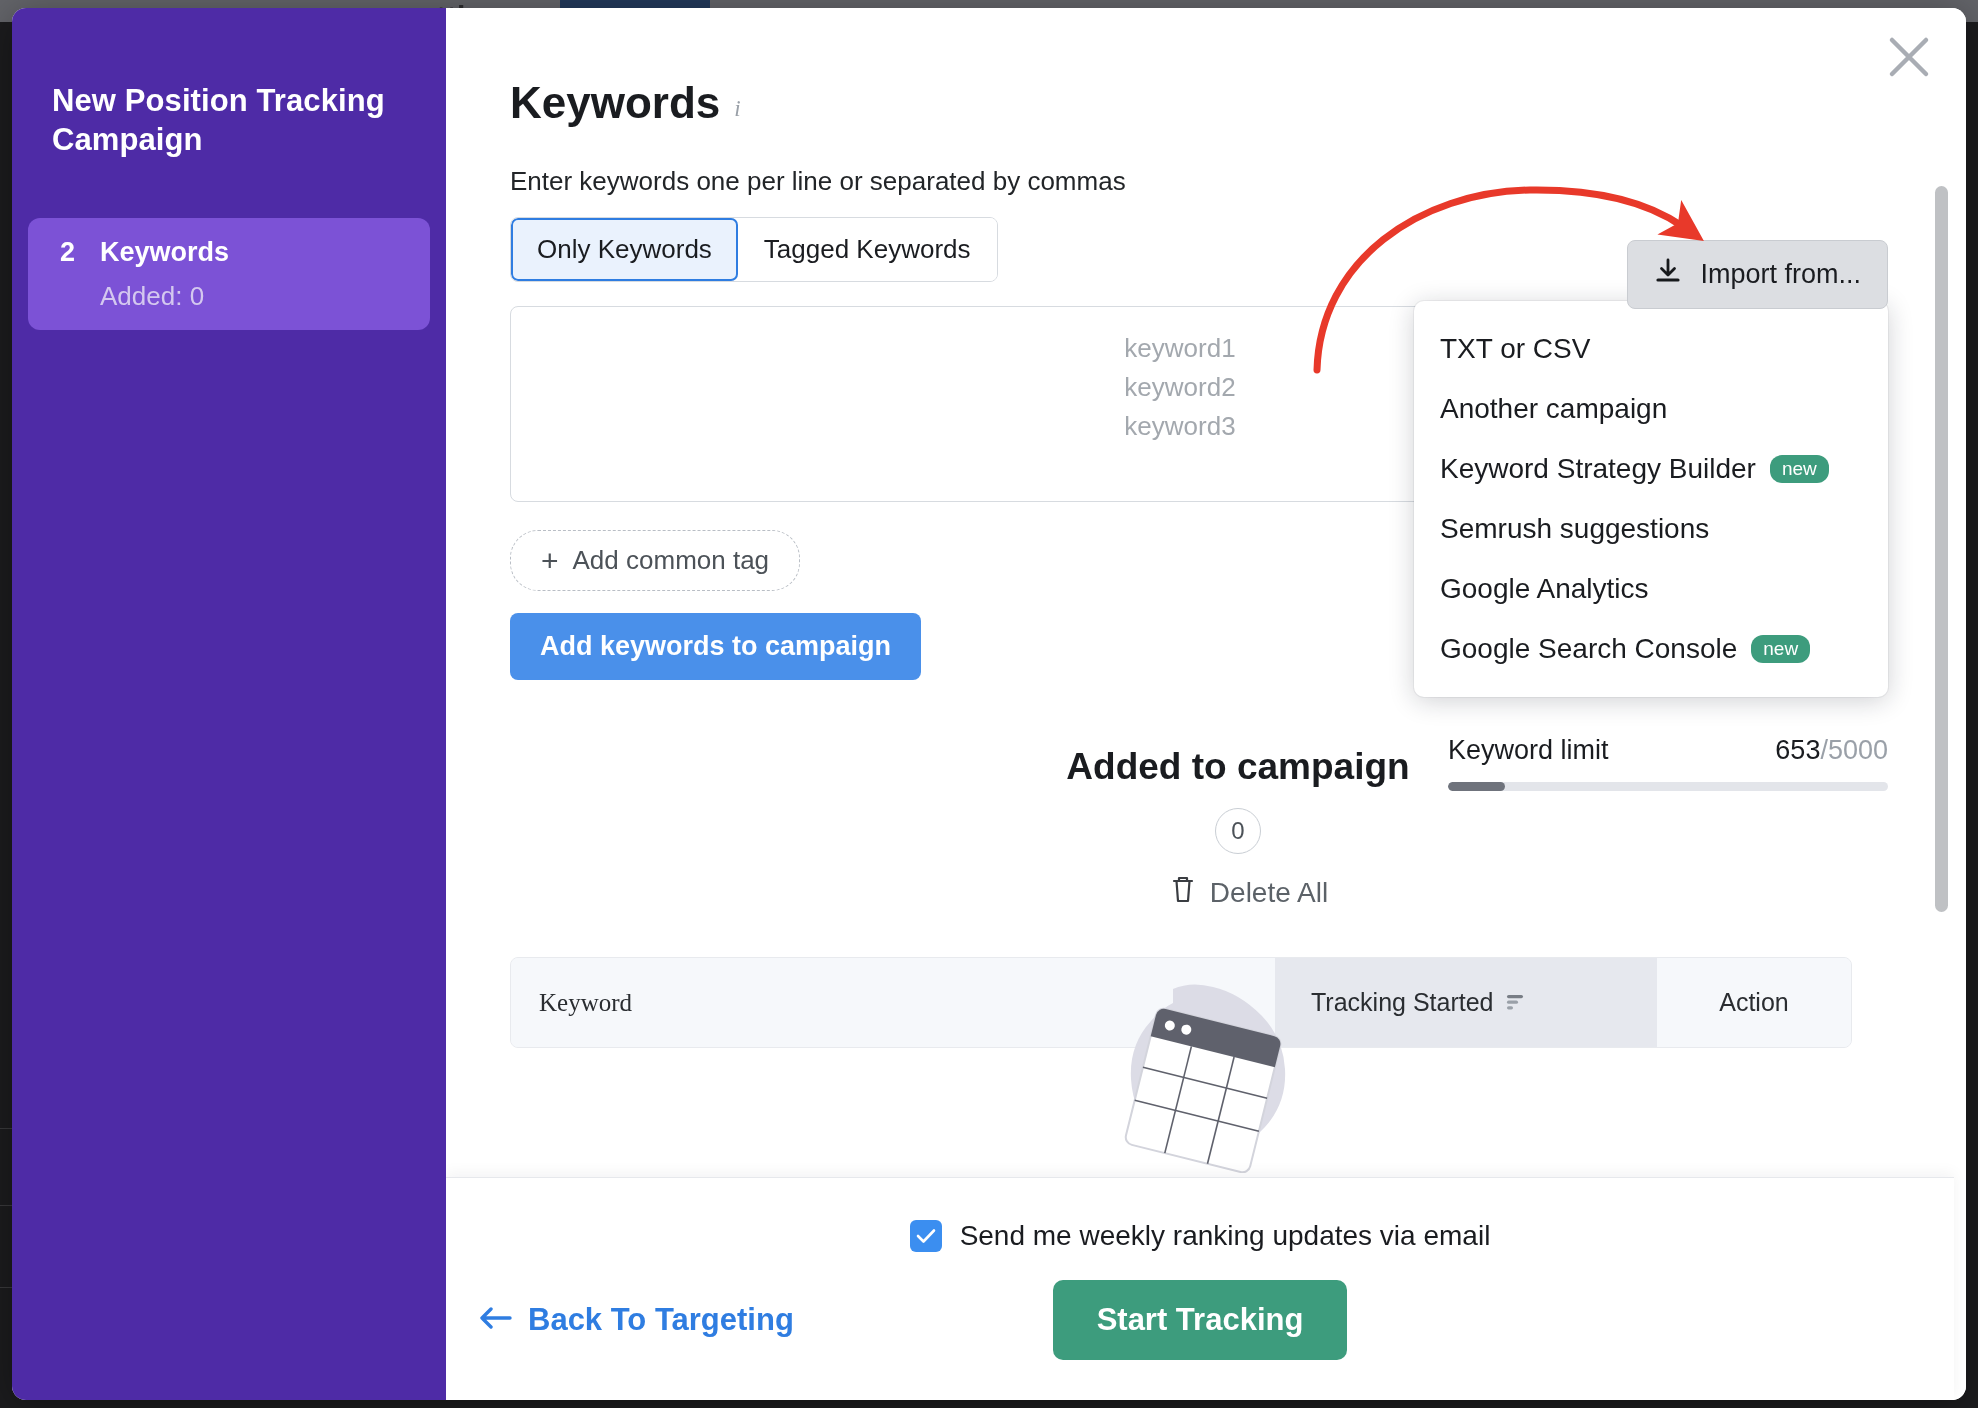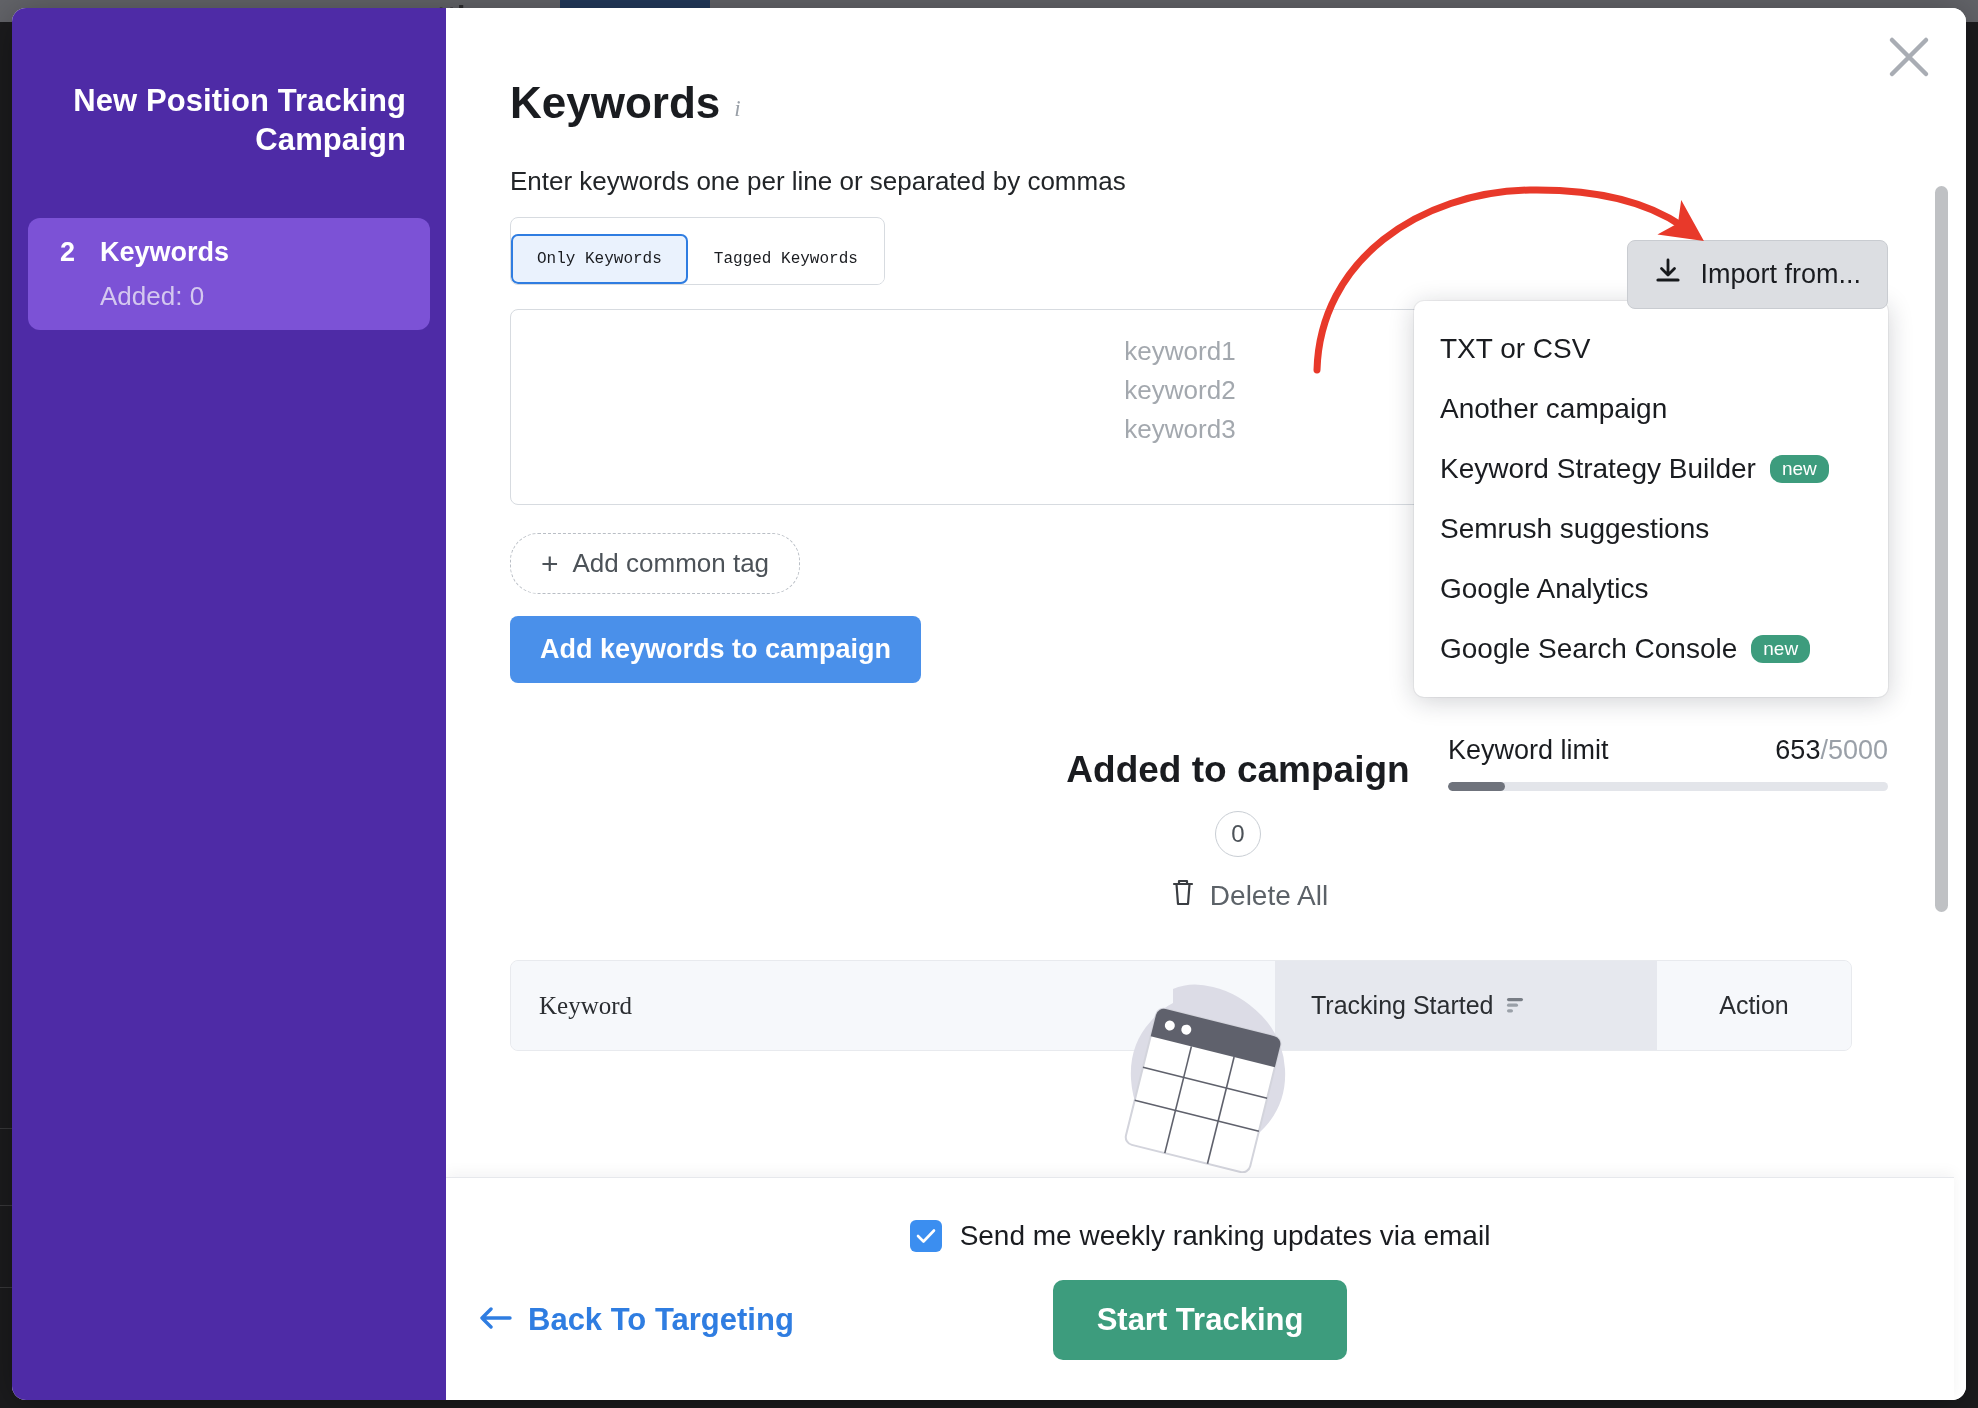--- a/index.html
+++ b/index.html
@@ -71,21 +71,20 @@
     box-sizing: border-box;
     position: relative;
   }
   .side-title {
     font-size: 31px;
     font-weight: bold;
     line-height: 1.25;
     padding: 0 40px;
     margin-bottom: 58px;
     letter-spacing: .1px;
-    text-align: right;
   }
   .step {
     display: flex;
     align-items: flex-start;
     padding: 14px 26px 14px 28px;
     margin: 0 16px;
     border-radius: 12px;
     box-sizing: border-box;
   }
   .step.active {
@@ -167,28 +166,27 @@
 
   .seg-wrap {
     margin: 20px 0 0 64px;
     display: inline-flex;
     border: 1px solid #d7dbe0;
     border-radius: 8px;
     overflow: hidden;
     background: #fff;
   }
   .seg {
-    font-size: 16px;
+    font-size: 26px;
     padding: 16px 26px;
     color: #1a1c20;
     background: #fff;
     cursor: pointer;
     border: none;
-    font-family: Liberation Mono, monospace;
-    margin-top: 16px;
+    font-family: Liberation Sans, sans-serif;
   }
   .seg.active {
     background: #eaf2fd;
     box-shadow: inset 0 0 0 2px #2f7de1;
     border-radius: 7px;
   }
 
   .kw-box {
     margin: 24px 0 0 64px;
     width: 1340px;

